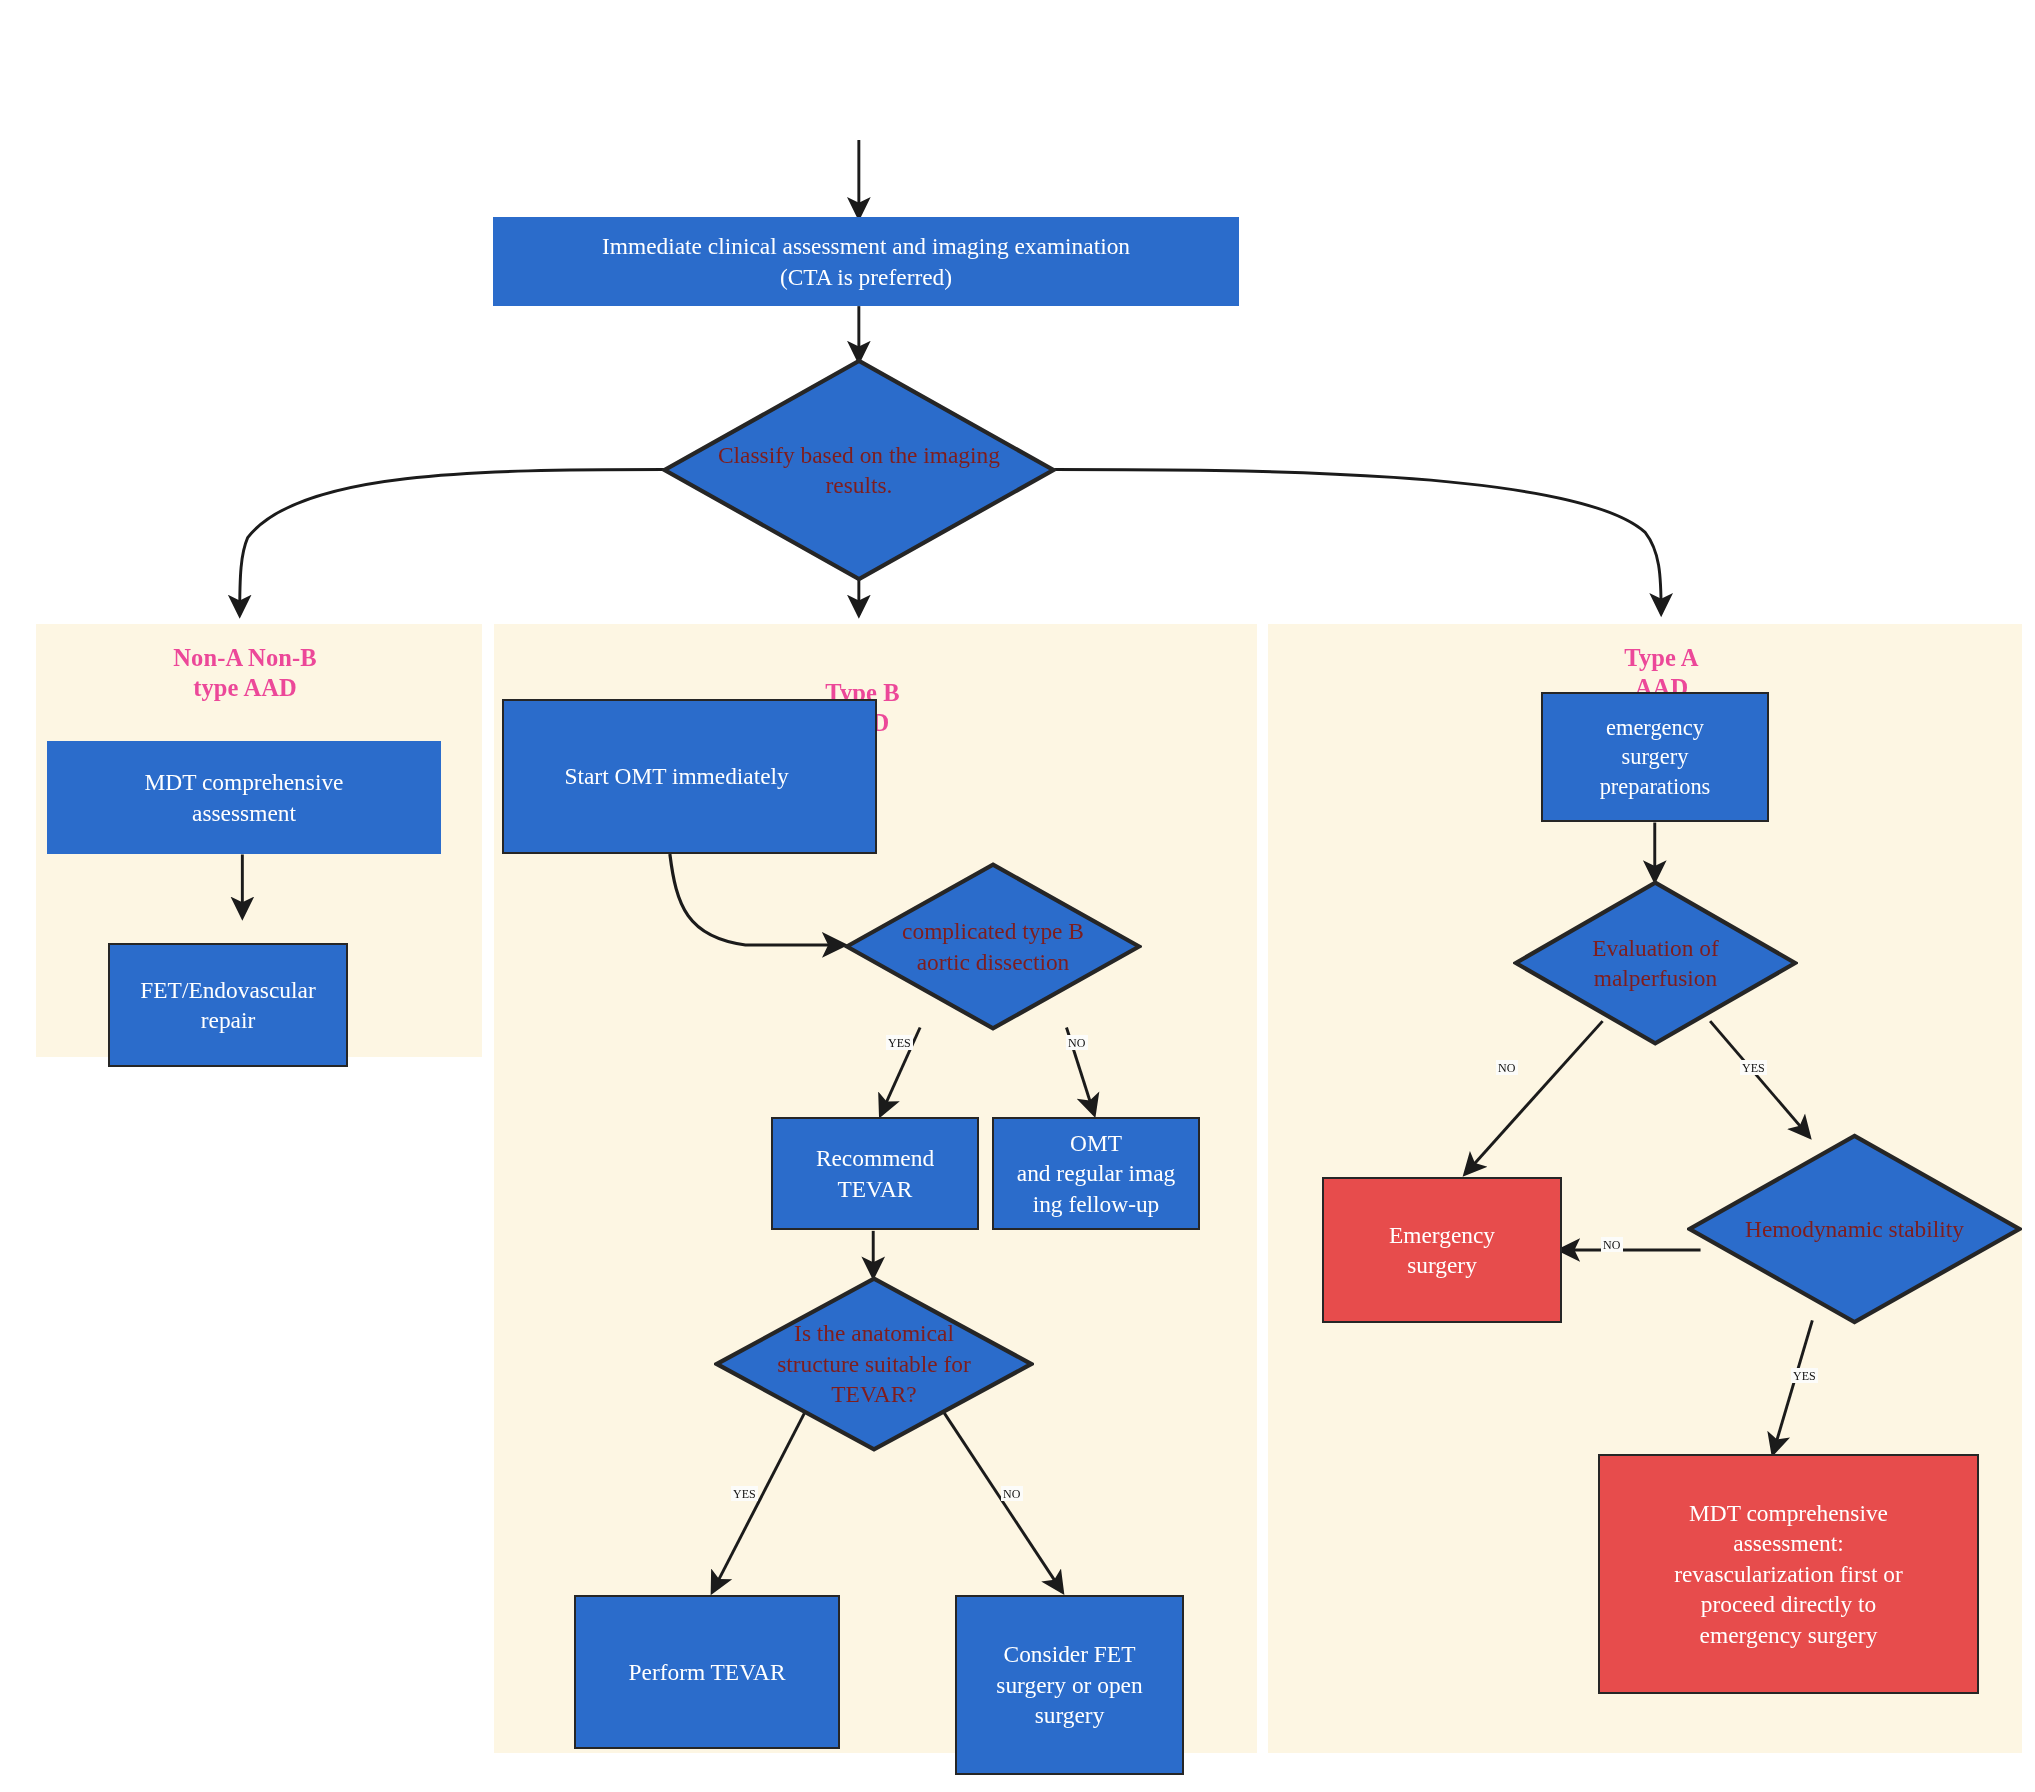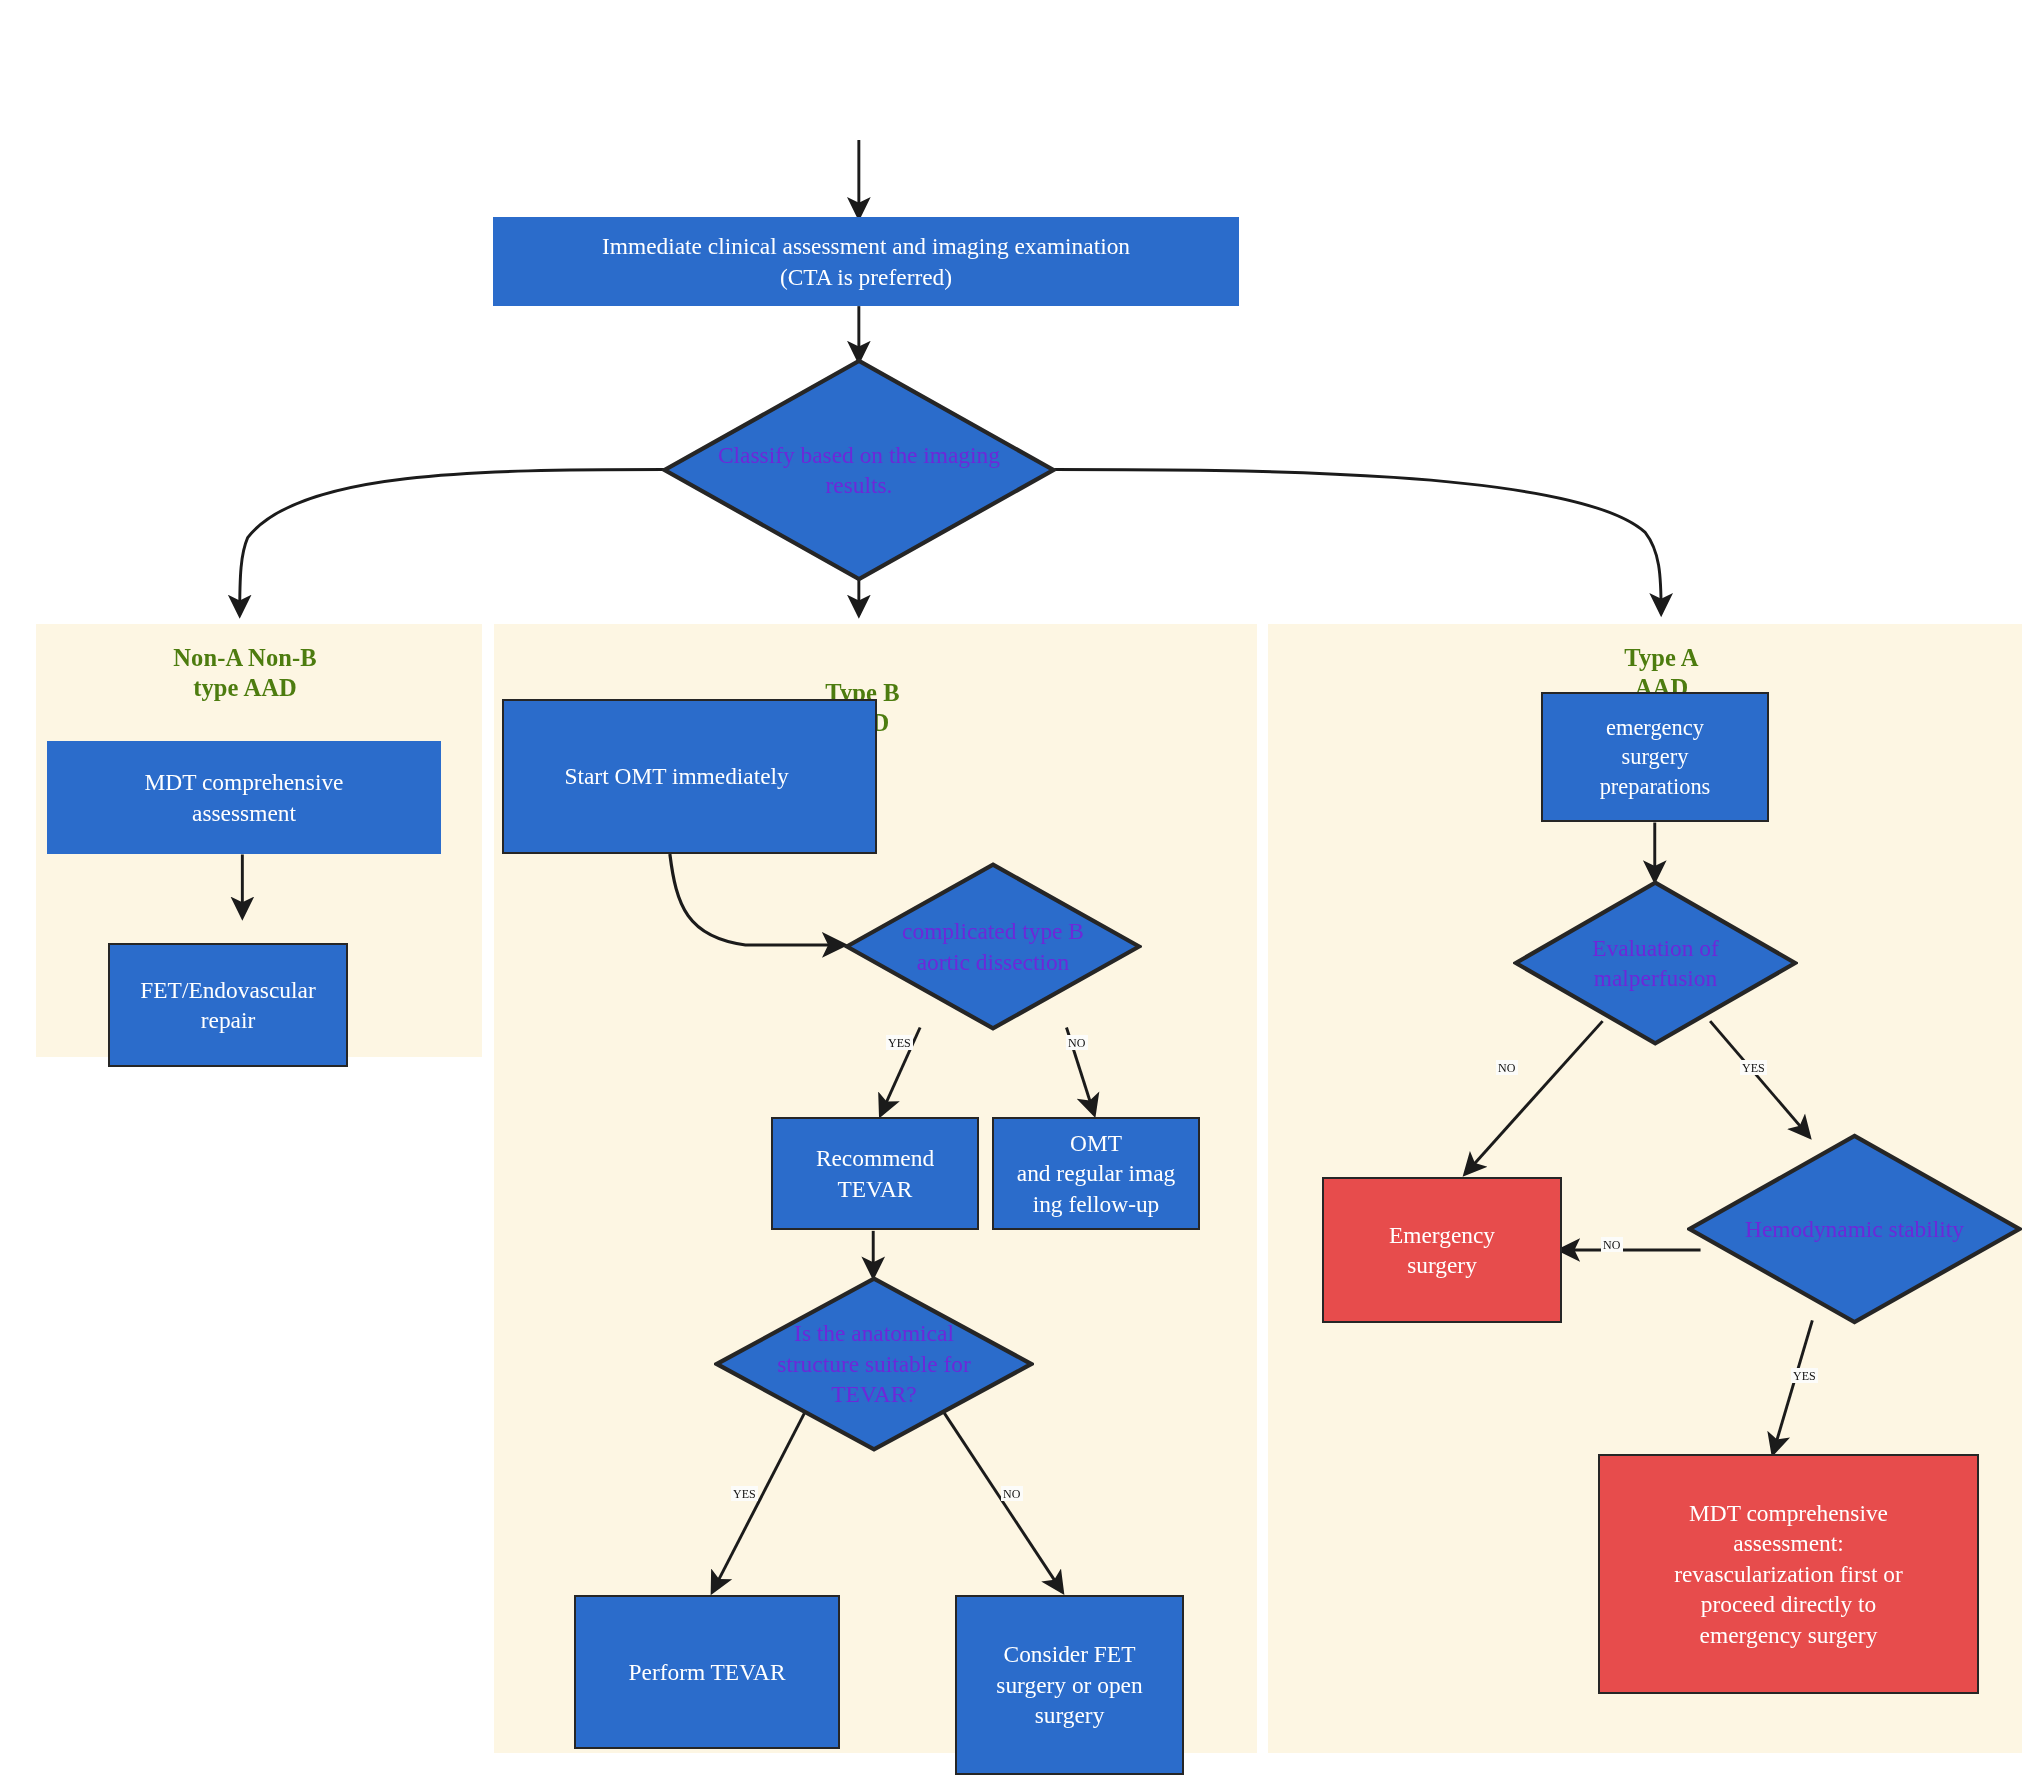--- a/index.html
+++ b/index.html
@@ -13,21 +13,21 @@
   }
   .panel{
     position:absolute;
     background:#FDF6E3;
     box-sizing:border-box;
   }
   .panel-title{
     position:absolute;
     text-align:center;
     font-weight:bold;
-    color:#4d7c0f;
+    color:#ec4899;
     line-height:1.22;
     white-space:pre-line;
     font-size:24.5px;
     letter-spacing:0.1px;
   }
   
   .node{
     position:absolute;
     box-sizing:border-box;
     display:flex;
@@ -49,21 +49,21 @@
 
   
   .diamond{
     position:absolute;
   }
   .diamond > svg{ position:absolute; left:0; top:0; }
   .diamond > .dlabel{
     position:absolute;
     left:0;top:0;right:0;bottom:0;
     display:flex;align-items:center;justify-content:center;
-    text-align:center;color:#6d28d9;
+    text-align:center;color:#7f1d1d;
     white-space:pre-line;line-height:1.30;
     font-size:23.4px;
     pointer-events:none;
   }
   
   .elabel{
     position:absolute;
     background:#FCFCFA;
     color:#111111;
     font-size:12px;

